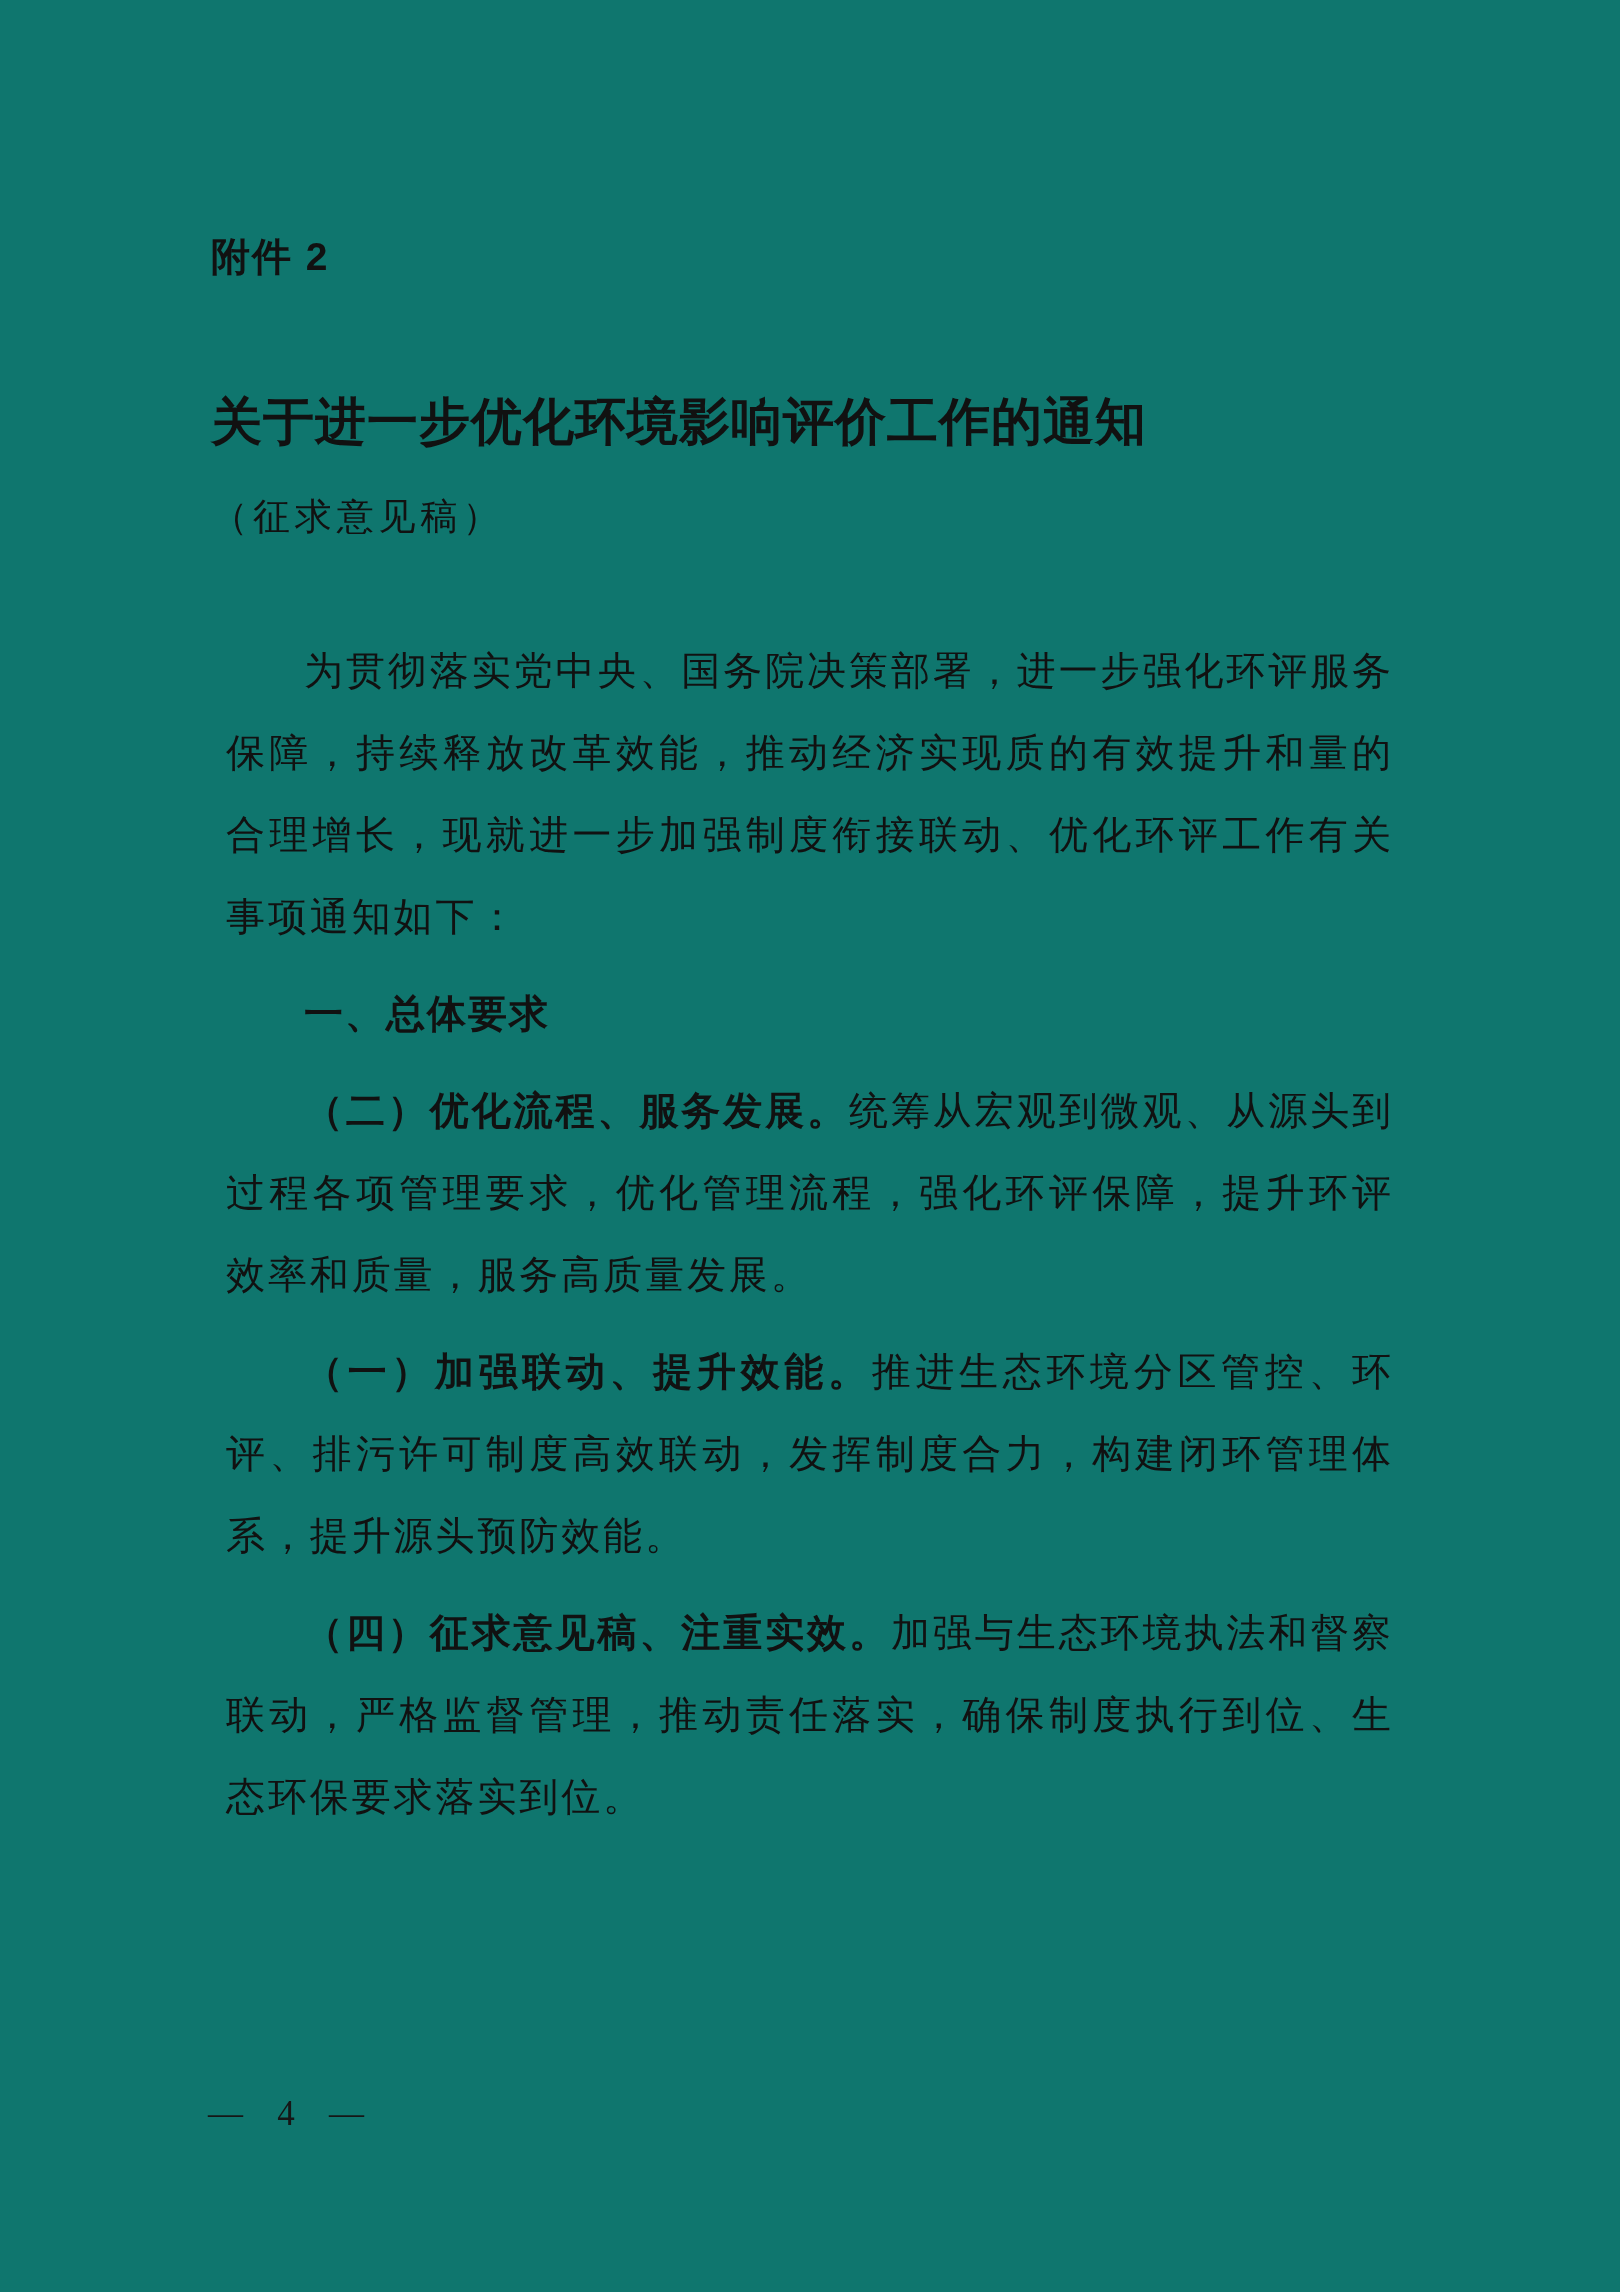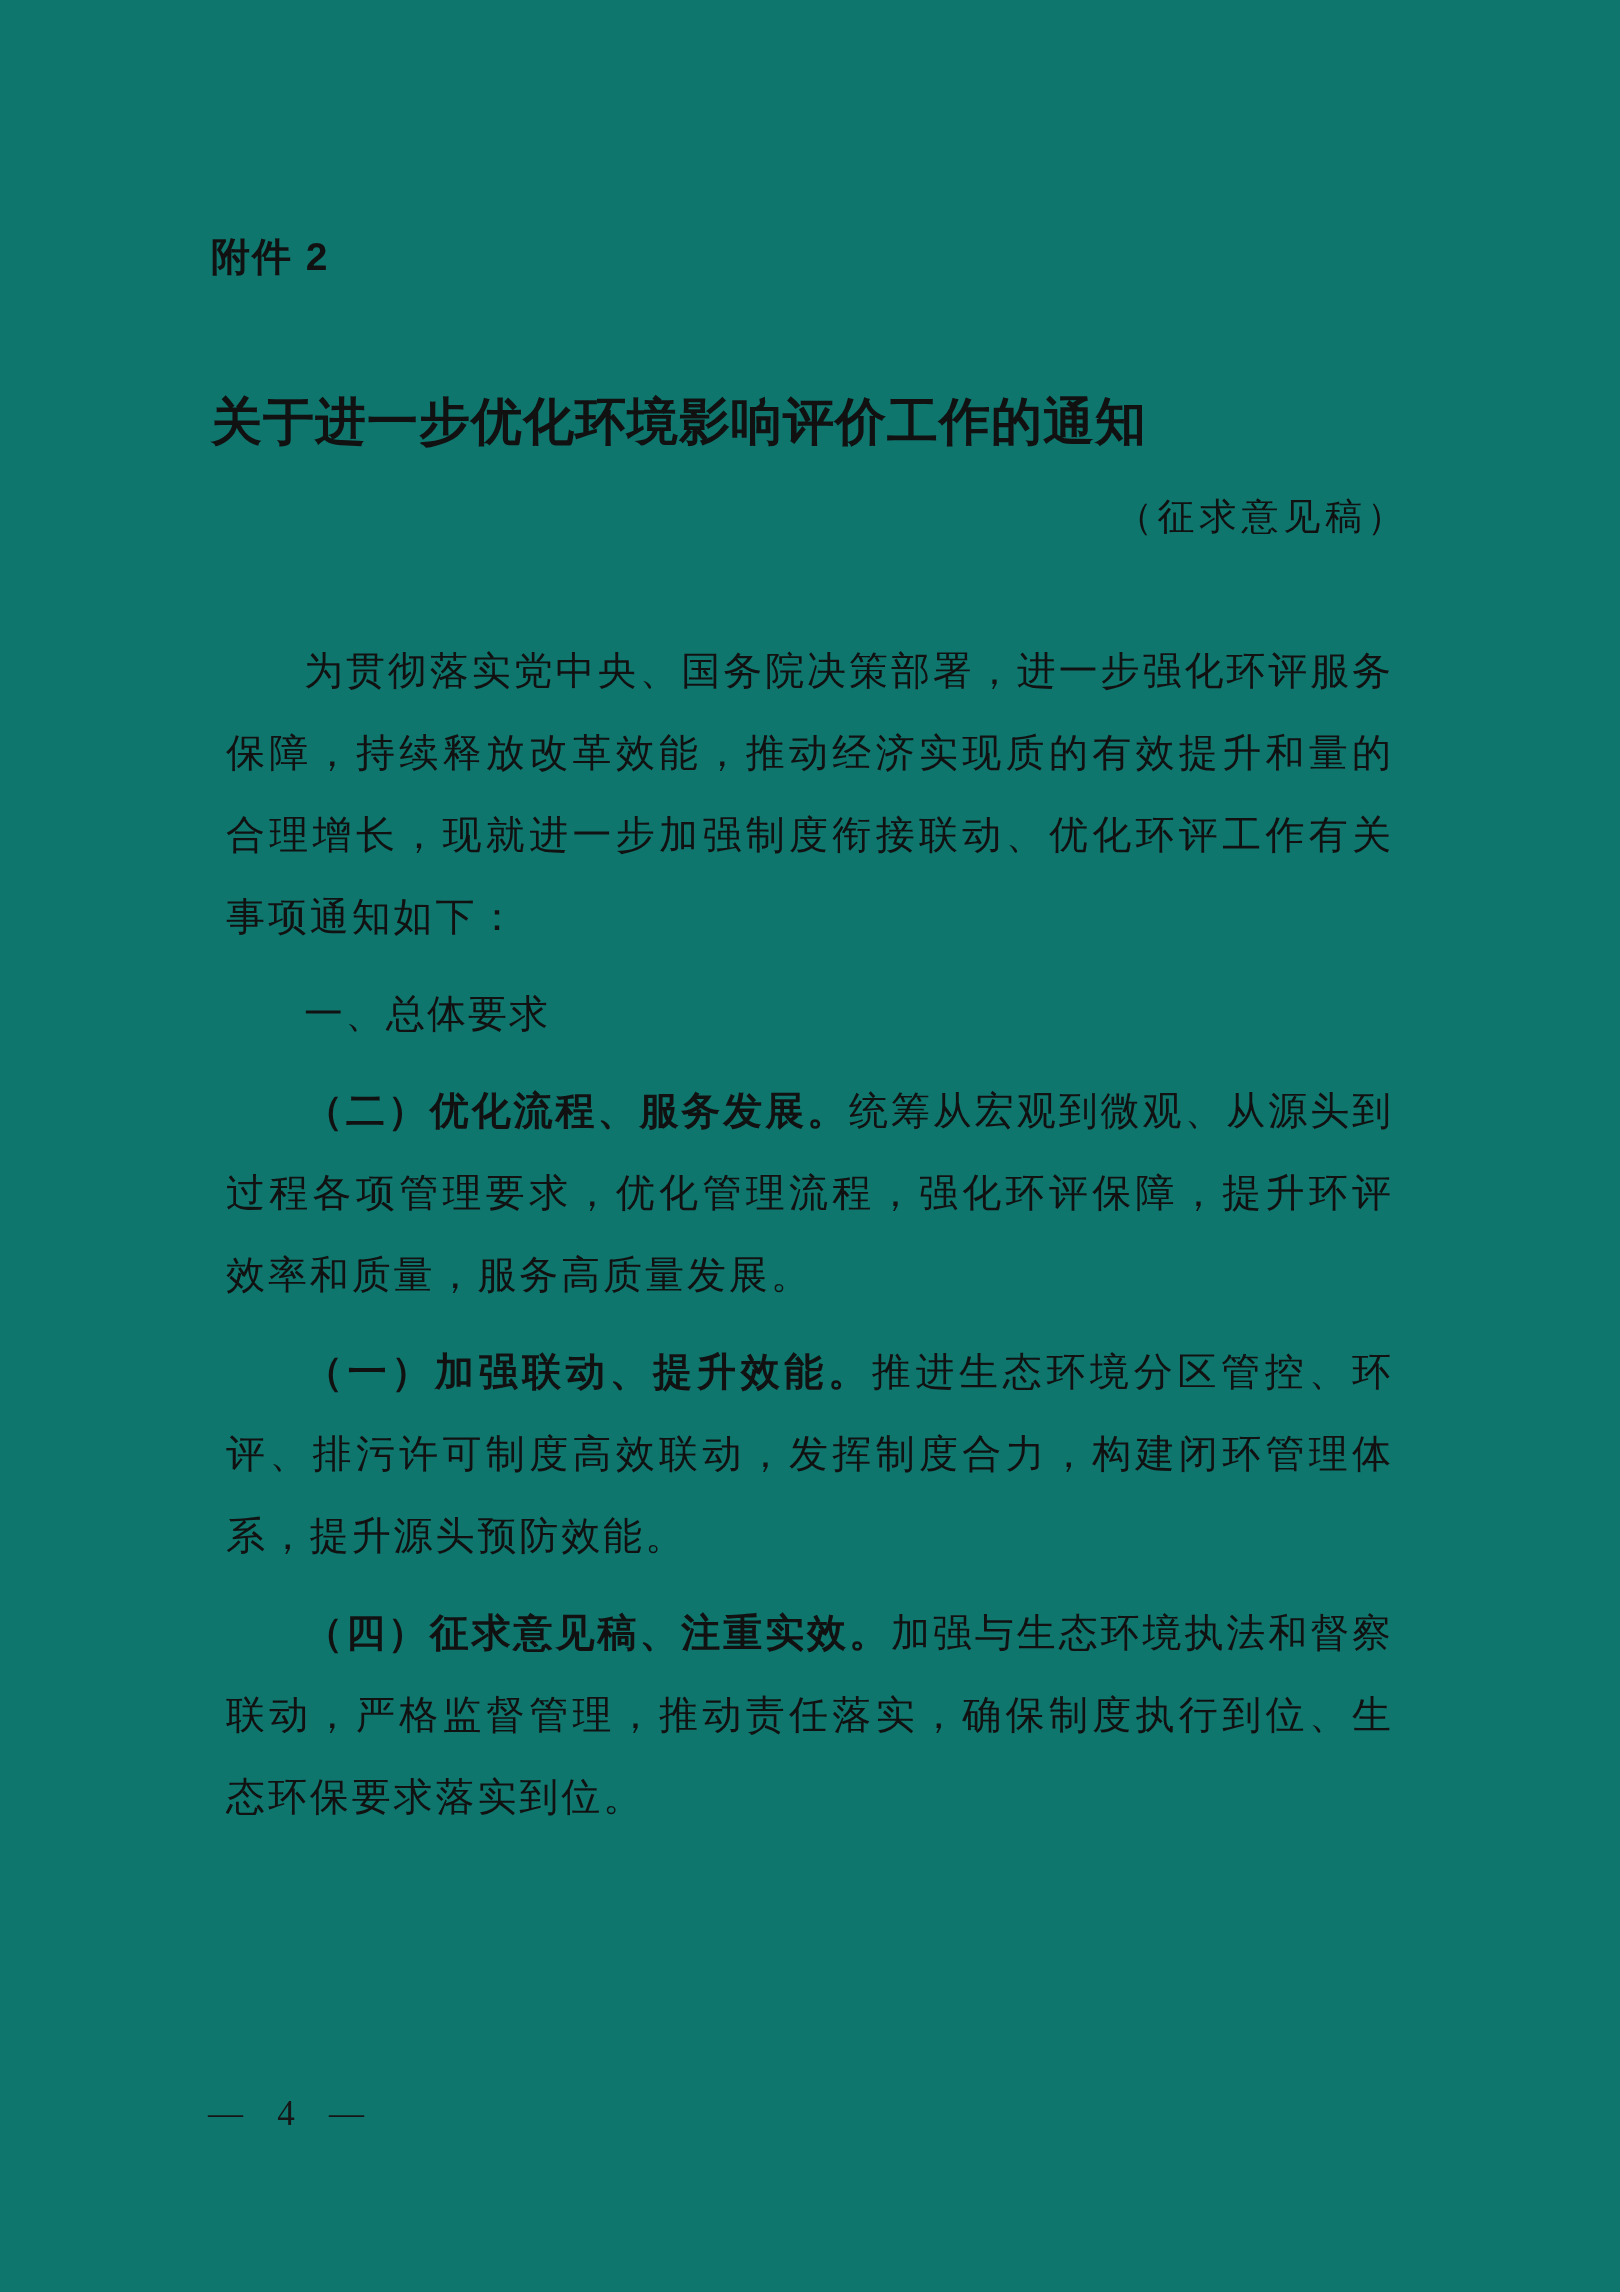--- a/index.html
+++ b/index.html
@@ -35,37 +35,37 @@
     font-size: 51px;
     line-height: 51px;
     letter-spacing: 1px;
     text-align: left;
   }
   .doc-subtitle {
     margin-top: 50px;
     font-size: 37px;
     line-height: 37px;
     letter-spacing: 4.9px;
-    text-align: right;
+    text-align: left;
   }
   .doc-body {
     margin-top: 95px;
     font-size: 39px;
     line-height: 82px;
     letter-spacing: 2.9px;
     text-align: justify;
     text-justify: inter-character;
   }
   .para {
     margin: 15px;
     text-indent: 2em;
   }
   .section-heading {
     font-family: "Liberation Sans", sans-serif;
-    font-weight: 400;
+    font-weight: 700;
     letter-spacing: 2px;
   }
   .item-lead {
     font-weight: 700;
   }
   .page-footer {
     position: absolute;
     left: 208px;
     top: 2096px;
     font-size: 35px;

